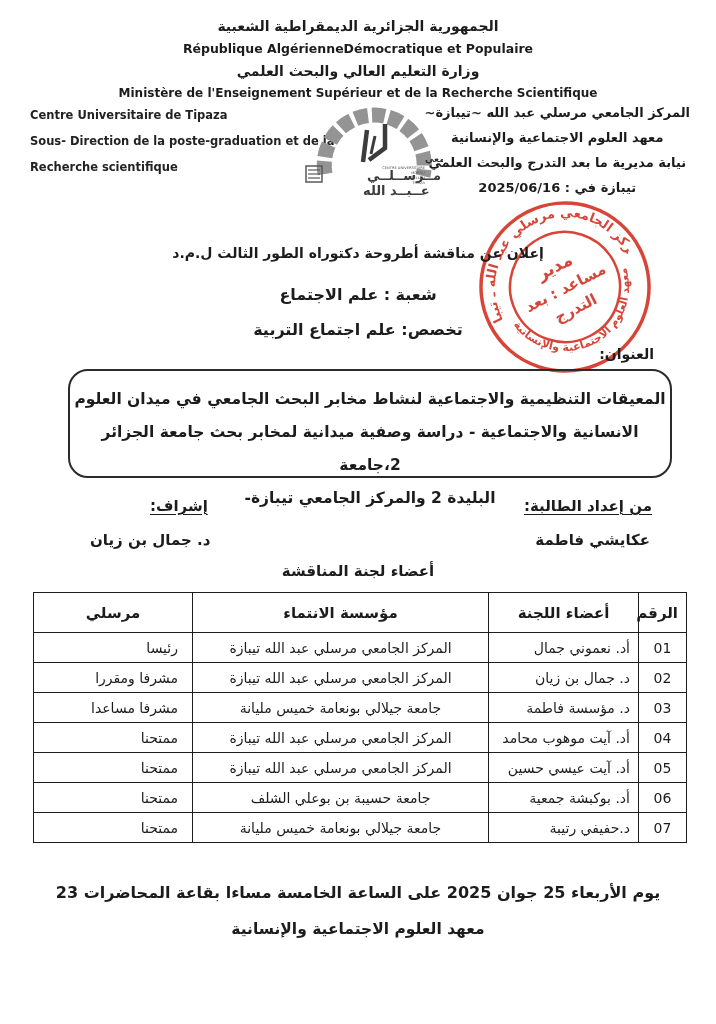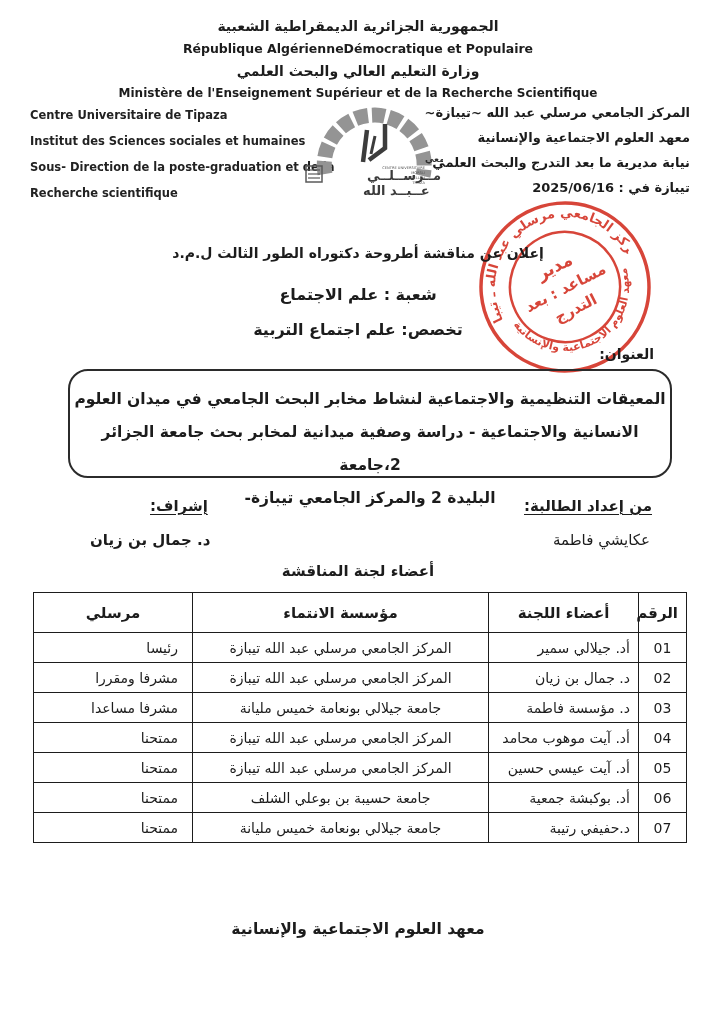--- a/index.html
+++ b/index.html
@@ -12,21 +12,21 @@
   }
   
   .gov-header { position:absolute; top:18px; left:0; right:0; text-align:center; }
   .gov-ar1 { font-size:14px; font-weight:bold; direction:rtl; }
   .gov-fr1 { font-size:12.5px; font-weight:bold; margin-top:7px; }
   .gov-ar2 { font-size:14px; font-weight:bold; direction:rtl; margin-top:7px; }
   .gov-fr2 { font-size:12px; font-weight:bold; margin-top:7px; }
 
   
   .left-block { position:absolute; top:102px; left:30px; font-size:11.5px; font-weight:bold; line-height:26px; color:#222; }
-  .right-block { position:absolute; top:100px; right:26px; direction:rtl; text-align:right; font-size:13px; font-weight:bold; line-height:25px; }
+  .right-block { position:absolute; top:100px; right:26px; direction:rtl; text-align:center; font-size:13px; font-weight:bold; line-height:25px; }
 
   
   .logo { position:absolute; top:96px; left:303px; width:140px; height:104px; }
 
   
   .stamp { position:absolute; top:198px; left:476px; width:178px; height:178px;
            transform:rotate(-27deg); opacity:.93; pointer-events:none; }
 
   
   .ann { position:absolute; left:0; right:0; text-align:center; direction:rtl; font-weight:bold; }
@@ -38,21 +38,21 @@
   
   .thesis-box {
     position:absolute; top:369px; left:68px; width:604px; height:109px;
     border:2px solid #2b2b2b; border-radius:20px;
     direction:rtl; text-align:center; font-weight:bold; font-size:15.5px;
     padding-top:12px; line-height:33px;
   }
 
   
   .student-label { position:absolute; top:497px; right:64px; direction:rtl; font-size:15px; font-weight:bold; text-decoration:underline; text-underline-offset:3px; }
-  .student-name  { position:absolute; top:531px; right:66px; direction:rtl; font-size:15px; font-weight:normal; }
+  .student-name  { position:absolute; top:531px; right:66px; direction:rtl; font-size:15px; font-weight:bold; }
   .supervisor-label { position:absolute; top:497px; left:150px; direction:rtl; font-size:15px; font-weight:bold; text-decoration:underline; text-underline-offset:3px; }
   .supervisor-name  { position:absolute; top:531px; left:90px; direction:rtl; font-size:15px; font-weight:bold; }
   .jury-heading { position:absolute; top:562px; left:0; right:0; text-align:center; direction:rtl; font-size:15px; font-weight:bold; }
 
   
   .jury-table { position:absolute; top:592px; left:33px; width:653px;
                 border-collapse:collapse; direction:rtl; font-size:14px; table-layout:fixed; }
   .jury-table th, .jury-table td { border:1.6px solid #1d1d1d; padding:0 8px; }
   .jury-table th { height:40px; font-size:15px; font-weight:bold; text-align:center; }
   .jury-table td { height:30px; }
@@ -76,21 +76,20 @@
 
   <div class="gov-header">
     <div class="gov-ar1">الجمهورية الجزائرية الديمقراطية الشعبية</div>
     <div class="gov-fr1">République AlgérienneDémocratique et Populaire</div>
     <div class="gov-ar2">وزارة التعليم العالي والبحث العلمي</div>
     <div class="gov-fr2">Ministère de l'Enseignement Supérieur et de la Recherche Scientifique</div>
   </div>
 
   <div class="left-block">
     <div>Centre Universitaire de Tipaza</div>
-    <div>Institut des Sciences sociales et  humaines</div>
     <div>Sous- Direction de la poste-graduation et de la</div>
     <div>Recherche scientifique</div>
   </div>
 
   <div class="right-block">
     <div>المركز الجامعي مرسلي عبد الله ~تيبازة~</div>
     <div>معهد العلوم الاجتماعية والإنسانية</div>
     <div>نيابة مديرية ما بعد التدرج والبحث العلمي</div>
     <div>تيبازة في : 2025/06/16</div>
   </div>
@@ -168,21 +167,21 @@
       <tr>
         <th>الرقم</th>
         <th>أعضاء اللجنة</th>
         <th>مؤسسة الانتماء</th>
         <th>مرسلي</th>
       </tr>
     </thead>
     <tbody>
       <tr>
         <td class="cell-num">01</td>
-        <td class="cell-member">أد. جيلالي سمير</td>
+        <td class="cell-member">أد. نعموني جمال</td>
         <td class="cell-aff">المركز الجامعي مرسلي عبد الله تيبازة</td>
         <td class="cell-role">رئيسا</td>
       </tr>
       <tr>
         <td class="cell-num">02</td>
         <td class="cell-member">د. جمال بن زيان</td>
         <td class="cell-aff">المركز الجامعي مرسلي عبد الله تيبازة</td>
         <td class="cell-role">مشرفا ومقررا</td>
       </tr>
       <tr>
@@ -211,15 +210,16 @@
       </tr>
       <tr>
         <td class="cell-num">07</td>
         <td class="cell-member">د.حفيفي رتيبة</td>
         <td class="cell-aff">جامعة جيلالي بونعامة خميس مليانة</td>
         <td class="cell-role">ممتحنا</td>
       </tr>
     </tbody>
   </table>
 
+  <div class="footer1">يوم الأربعاء 25 جوان 2025 على الساعة الخامسة مساءا بقاعة المحاضرات 23</div>
   <div class="footer2">معهد العلوم الاجتماعية والإنسانية</div>
 
 </div>
 
 </body></html>

